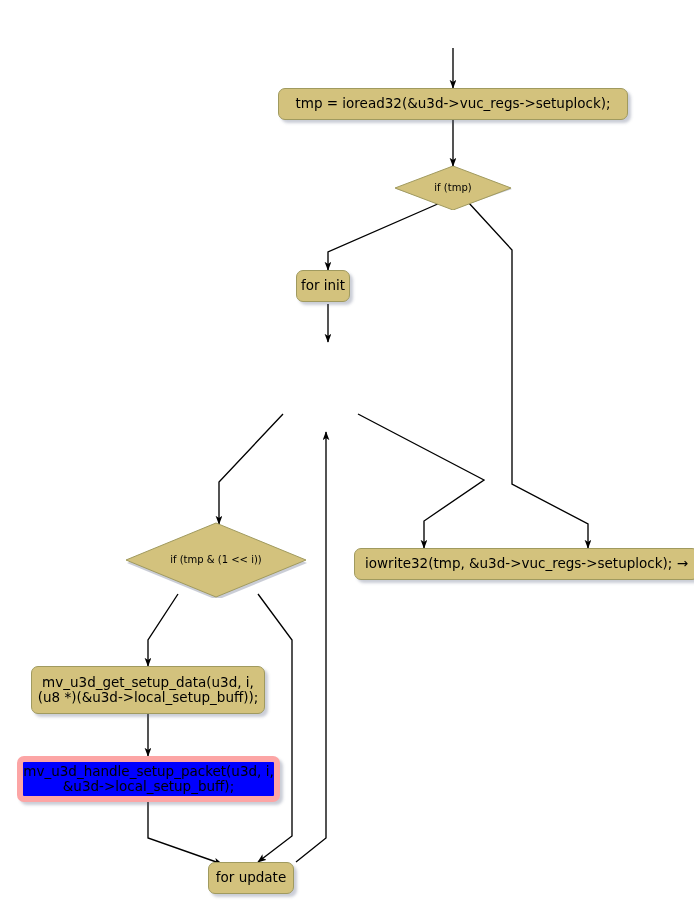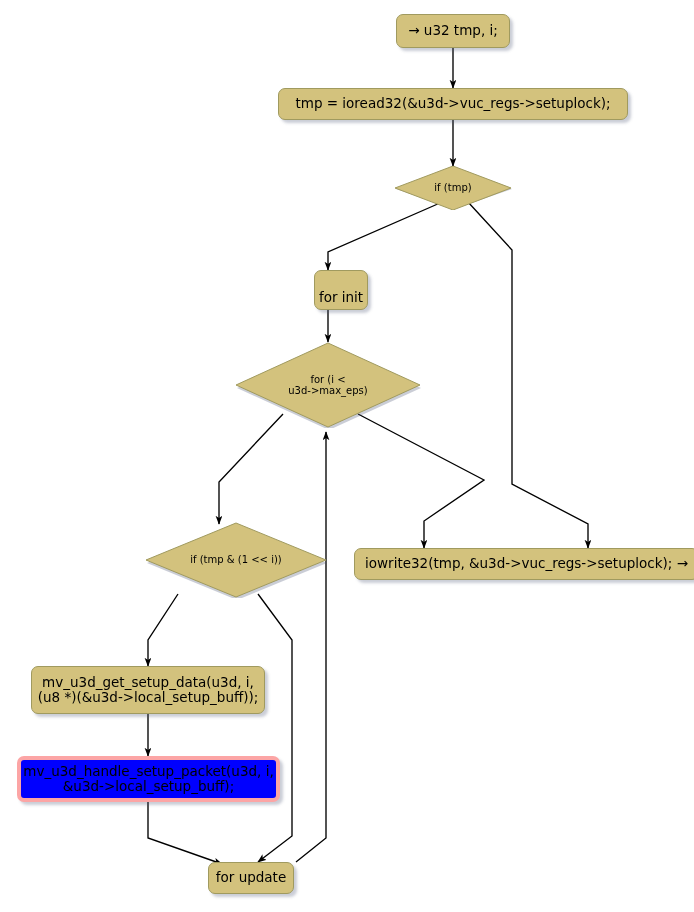--- a/index.html
+++ b/index.html
@@ -39,21 +39,21 @@
   .node.rect {
     background: #D3C27D;
     border: 1px solid #A09A5F;
     border-radius: 7px;
     box-shadow: 3px 3px 3px rgba(80,90,120,0.30);
     font-size: 13.5px;
     padding: 4px 9px;
   }
   .node.rect.highlight {
     background: #0000FF;
-    border: 4px solid #fca5a5;
+    border: 6px solid #fca5a5;
     color: #000000;
   }
   .node.diamond {
     background: transparent;
     border: none;
     box-shadow: none;
     font-size: 10px;
   }
   .node.diamond .dia-shape {
     position: absolute;
@@ -102,50 +102,39 @@
       <path d="M258,594 L292,640 L292,836 L258,862"></path>
 
       <path d="M148,714 L148,756"></path>
 
       <path d="M148,802 L148,838 L222,864"></path>
 
       <path d="M296,862 L326,838 L326,432"></path>
     </g>
   </svg>
 
-  <div class="node rect" style="left:396px; top:14px; width:114px; height:34px;">
-    <span>→ u32 tmp, i;</span>
-  </div>
 
   <div class="node rect" style="left:278px; top:88px; width:350px; height:32px;text-align:right;">
     <span>tmp = ioread32(&amp;u3d-&gt;vuc_regs-&gt;setuplock);</span>
   </div>
 
   <div class="node diamond" style="left:393px; top:166px; width:120px; height:44px;">
     <svg class="dia-shape" viewBox="0 0 120 44" preserveAspectRatio="none">
       <polygon points="61,3 119,23 61,43 3,23" fill="#505A78" opacity="0.3"></polygon>
       <polygon points="60,0 118,22 60,44 2,22" fill="#D3C27D" stroke="#A09A5F" stroke-width="1"></polygon>
     </svg>
     <span class="dia-label">if (tmp)</span>
   </div>
 
-  <div class="node rect" style="left:314px; top:270px; width:54px; height:40px;align-items:flex-end;">
+  <div class="node rect" style="left:296px; top:270px; width:54px; height:32px;">
     <span>for init</span>
   </div>
 
-  <div class="node diamond" style="left:234px; top:342px; width:188px; height:86px;">
-    <svg class="dia-shape" viewBox="0 0 188 86" preserveAspectRatio="none">
-      <polygon points="95,4 187,46 95,88 3,46" fill="#505A78" opacity="0.3"></polygon>
-      <polygon points="94,1 186,43 94,85 2,43" fill="#D3C27D" stroke="#A09A5F" stroke-width="1"></polygon>
-    </svg>
-    <span class="dia-label">for (i &lt;
-u3d-&gt;max_eps)</span>
-  </div>
 
-  <div class="node diamond" style="left:144px; top:522px; width:184px; height:76px;">
+  <div class="node diamond" style="left:124px; top:522px; width:184px; height:76px;">
     <svg class="dia-shape" viewBox="0 0 184 76" preserveAspectRatio="none">
       <polygon points="93,4 183,41 93,78 3,41" fill="#505A78" opacity="0.3"></polygon>
       <polygon points="92,1 182,38 92,75 2,38" fill="#D3C27D" stroke="#A09A5F" stroke-width="1"></polygon>
     </svg>
     <span class="dia-label">if (tmp &amp; (1 &lt;&lt; i))</span>
   </div>
 
   <div class="node rect" style="left:354px; top:548px; width:345px; height:32px;">
     <span>iowrite32(tmp, &amp;u3d-&gt;vuc_regs-&gt;setuplock); →</span>
   </div>

